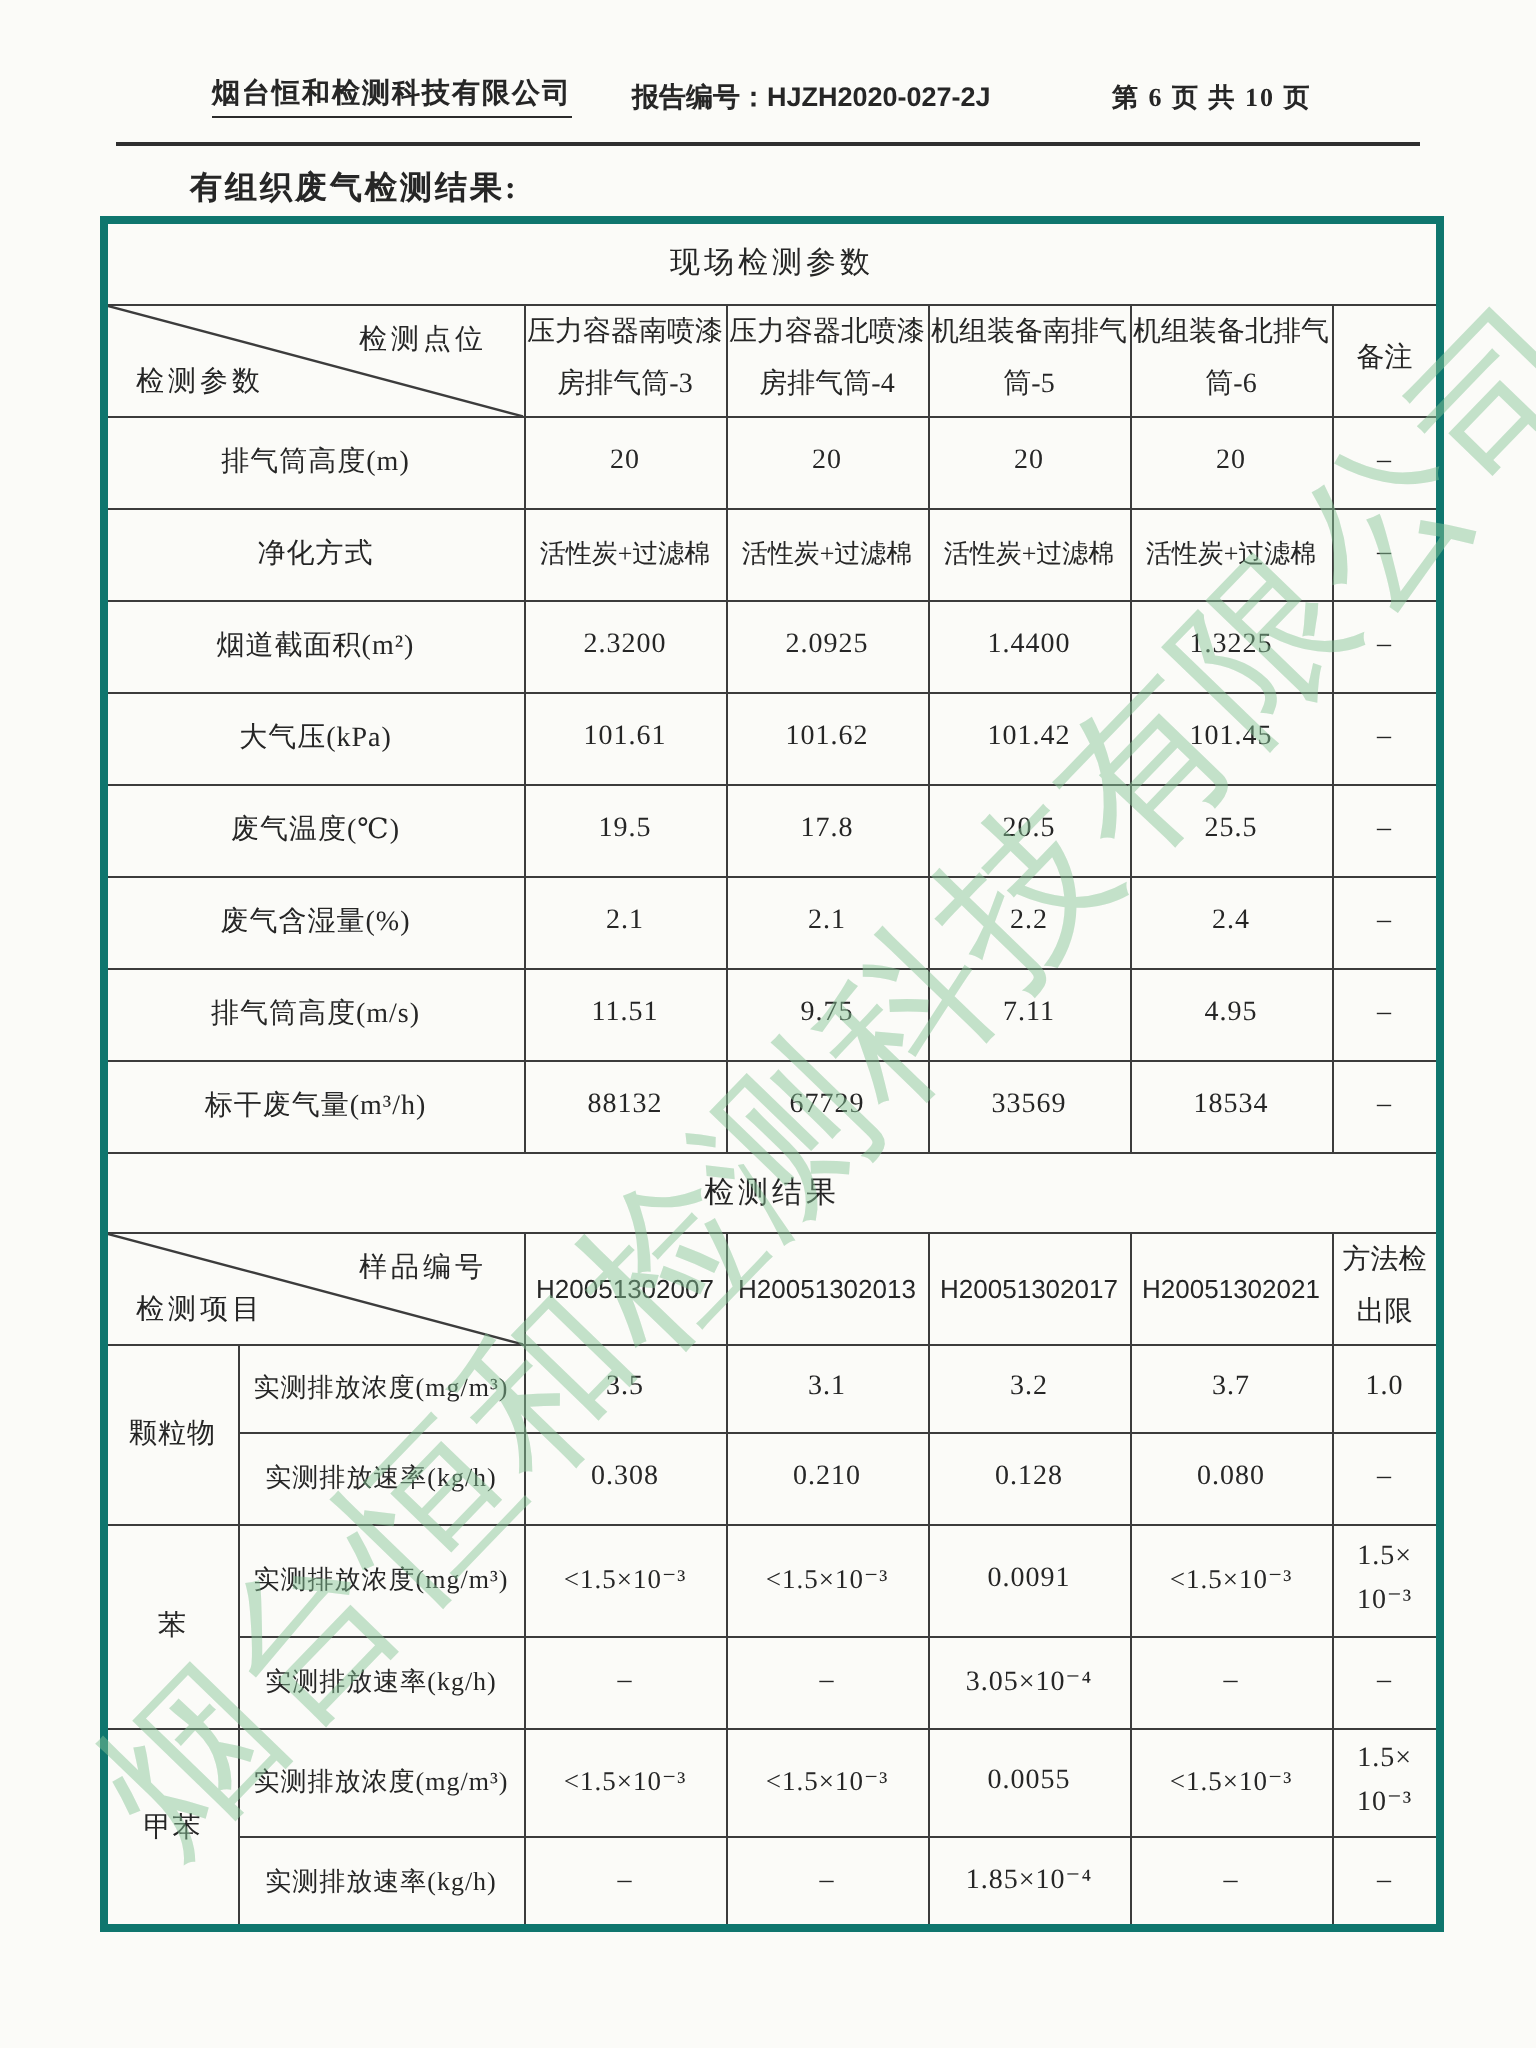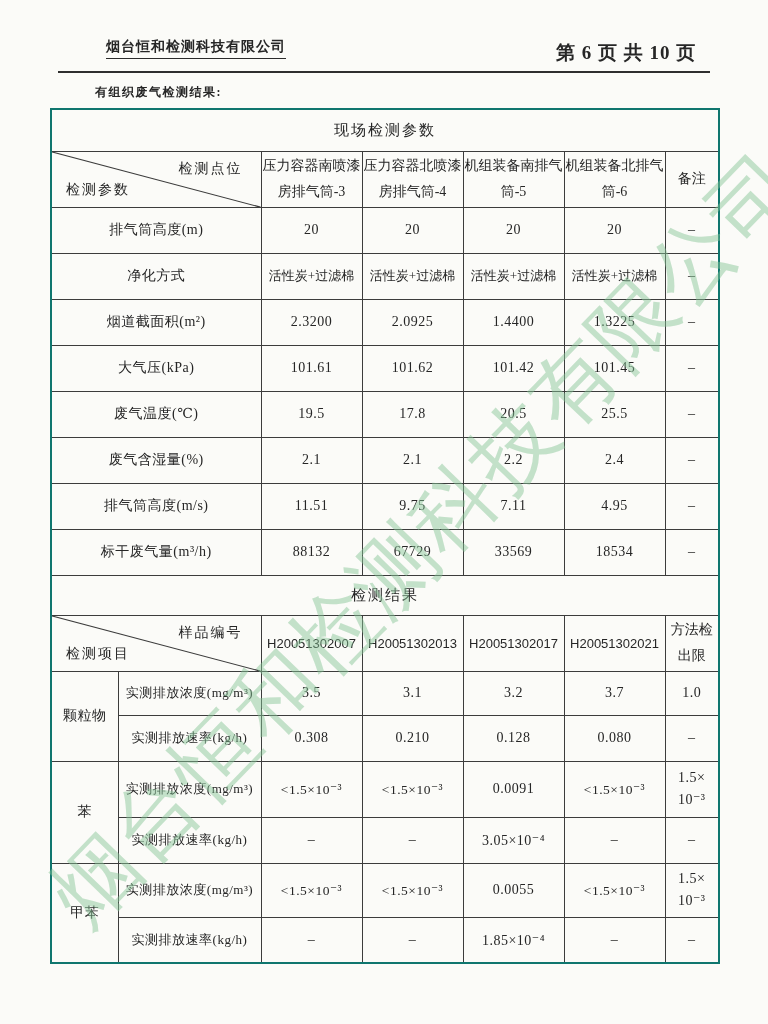--- a/index.html
+++ b/index.html
@@ -14,38 +14,38 @@
   .page { position:absolute; inset:0; }
 
   
   .hdr-company {
     position:absolute; left:106px; top:38px;
     font-size:14px; font-weight:bold; letter-spacing:1px;
     border-bottom:1px solid #2b2b2b; padding-bottom:2px;
   }
   .hdr-report { position:absolute; left:316px; top:40px; font-size:13.5px; font-weight:bold; }
   .hdr-report .val { font-family:"Liberation Sans", sans-serif; font-weight:bold; }
-  .hdr-page { position:absolute; left:556px; top:40px; font-size:19px; font-weight:bold; letter-spacing:1px; }
+  .hdr-page { position:absolute; left:556px; top:40px; font-size:13px; font-weight:bold; letter-spacing:1px; }
   .hdr-rule { position:absolute; left:58px; top:71px; width:652px; height:2px; background:#2f2f2f; }
 
   
-  .sec-title { position:absolute; left:95px; top:84px; font-size:12px; font-weight:bold; letter-spacing:1.5px; }
+  .sec-title { position:absolute; left:95px; top:84px; font-size:16px; font-weight:bold; letter-spacing:1.5px; }
 
   
   .tbl-wrap { position:absolute; left:50px; top:108px; }
   table {
     border-collapse:collapse; table-layout:fixed; width:668px;
     background:transparent;
   }
   td {
     border:1px solid #3c3c3c;
     text-align:center; vertical-align:middle;
     font-size:14px; padding:1px; overflow:hidden;
   }
-  table { border:2px solid #0f766e; }
+  table { border:4px solid #0f766e; }
   .t-title { font-size:15px; letter-spacing:2px; }
   .h-title   { height:42px; }
   .h-head    { height:52px; }
   .h-row     { height:46px; }
   .h-restitle{ height:40px; }
   .h-head2   { height:54px; }
   .h-conc    { height:44px; }
   .h-rate    { height:46px; }
   .h-conc-t  { height:56px; }
   .h-rate2   { height:54px; }
@@ -72,20 +72,21 @@
     pointer-events:none; z-index:9;
     font-family:"Liberation Serif", serif;
   }
 </style>
 </head>
 <body>
 
 <div class="page">
 
   <div class="hdr-company">烟台恒和检测科技有限公司</div>
+  <div class="hdr-report"><span>报告编号：</span><span class="val">HJZH2020-027-2J</span></div>
   <div class="hdr-page">第 6 页 共 10 页</div>
   <div class="hdr-rule"></div>
 
   <div class="sec-title">有组织废气检测结果:</div>
 
   <div class="tbl-wrap">
     <table>
       <colgroup>
         <col style="width:67px">
           <col style="width:143px">

